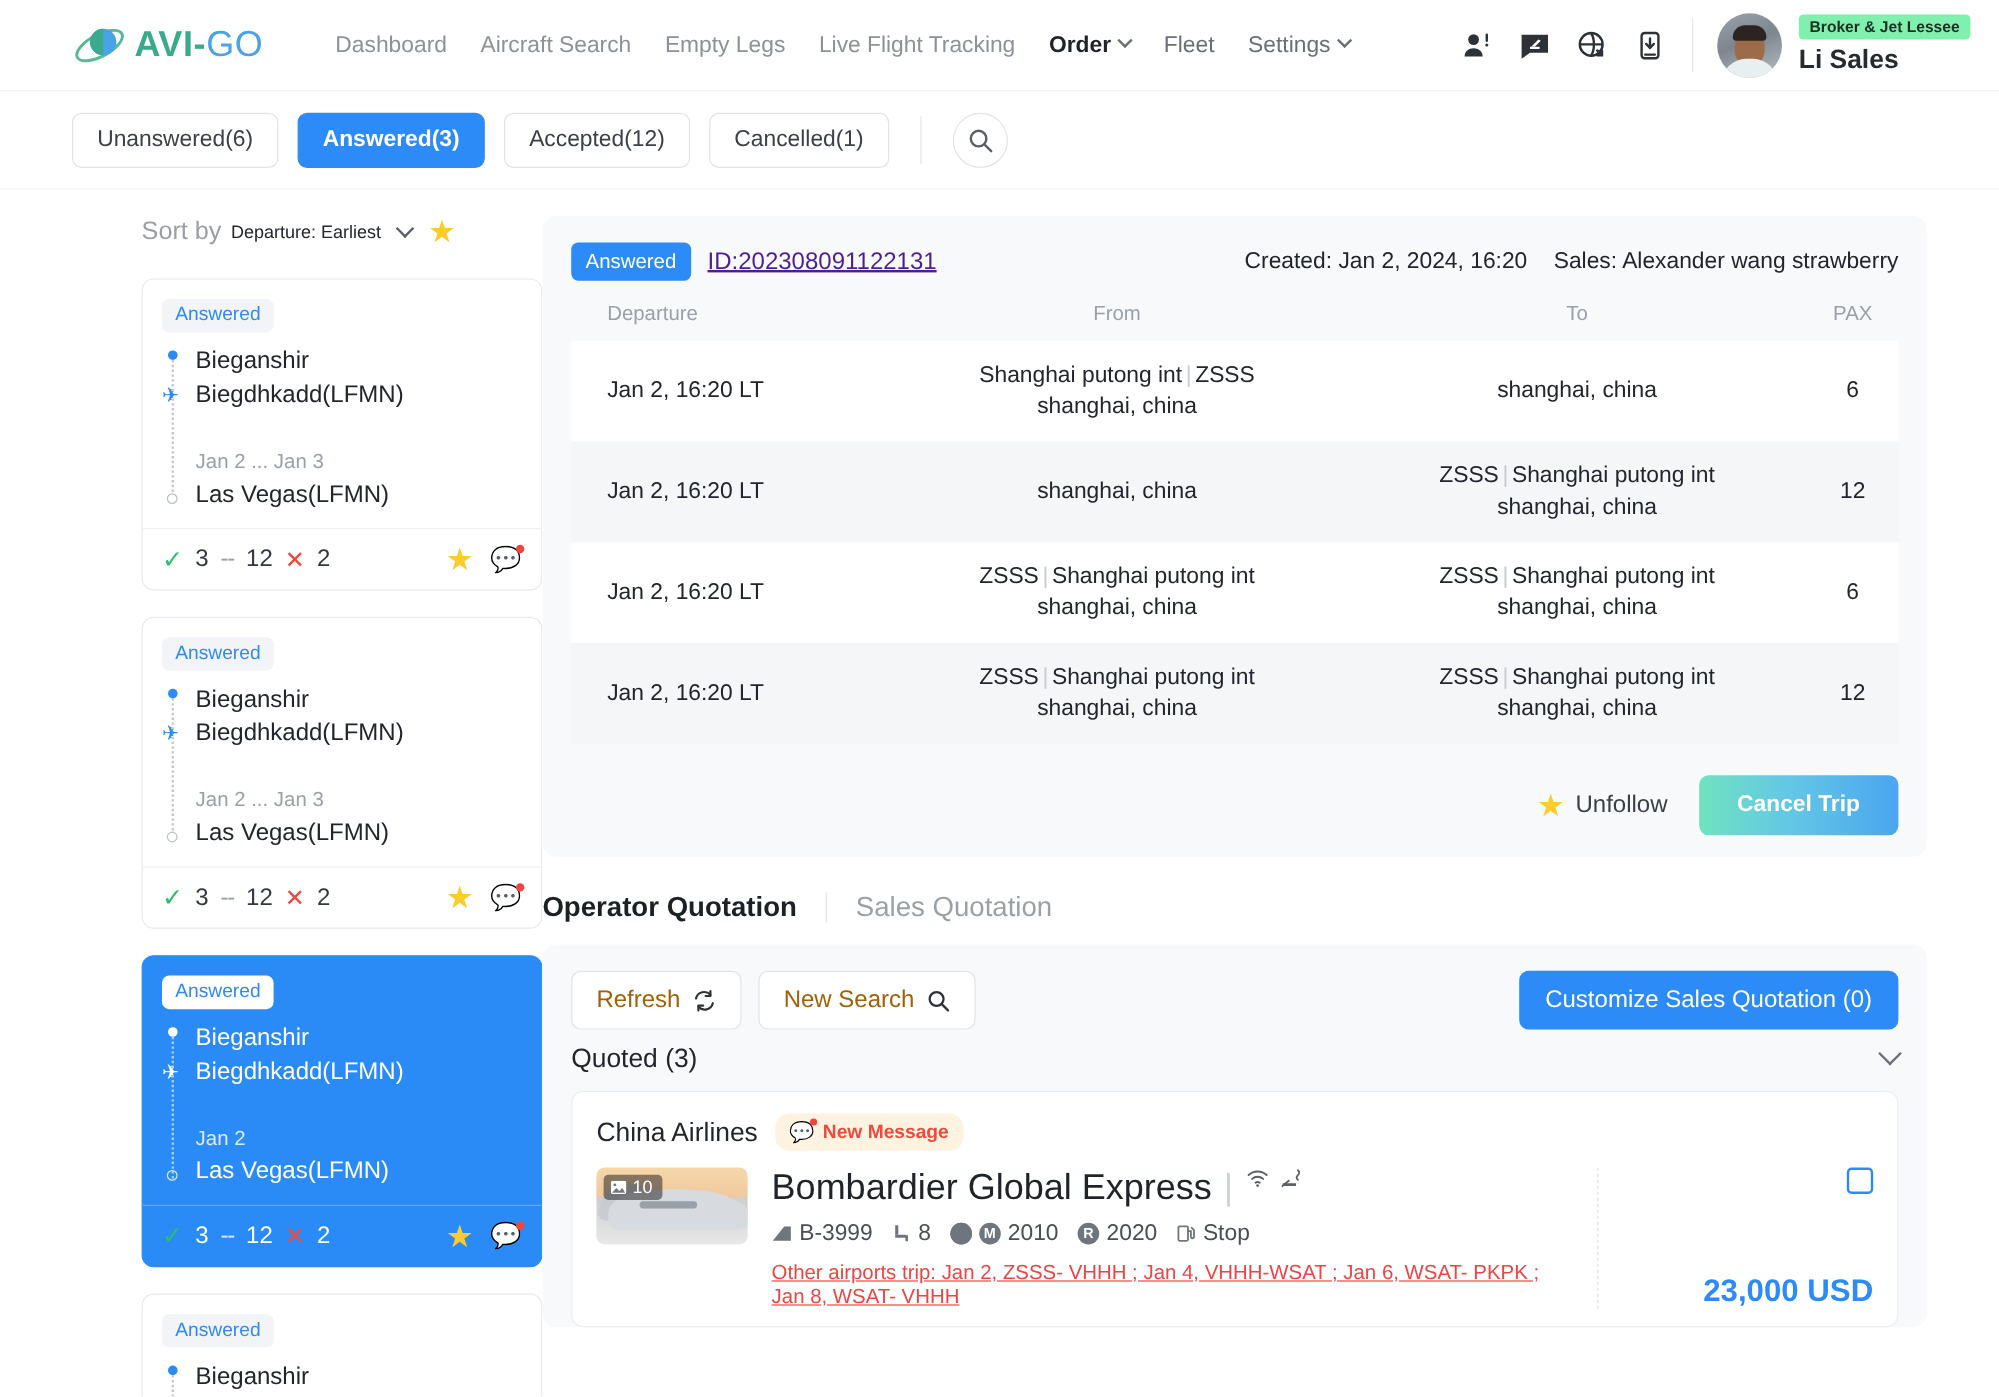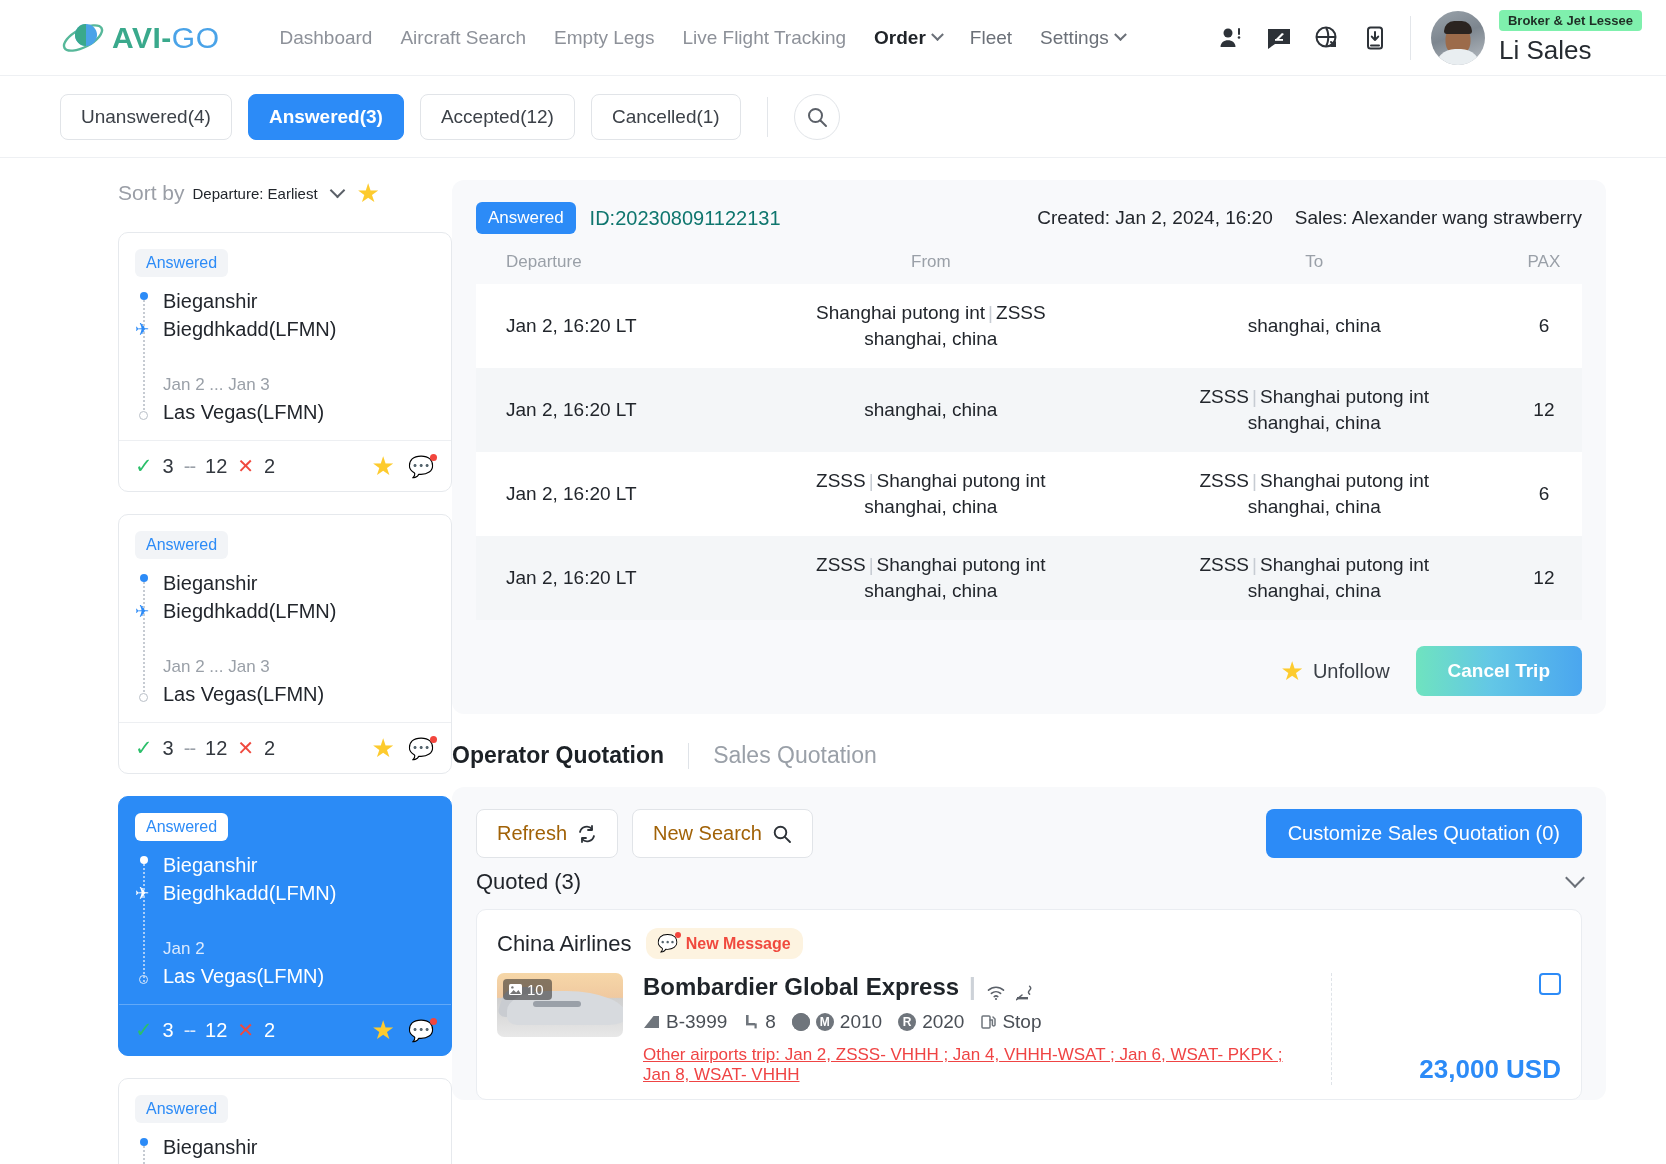--- a/index.html
+++ b/index.html
@@ -83,21 +83,21 @@
     width: 46px; height: 20px; border-radius: 22px 22px 0 0;
     background: #e9eef1;
   }
   .user-block { margin-left: 14px; display:flex; flex-direction: column; gap: 4px; }
   .badge-role {
     background: #7ff0ad; color: #1f2e25;
     font-size: 13px; font-weight: bold;
     padding: 3px 9px; border-radius: 4px;
     align-self: flex-start;
   }
-  .user-name { font-size: 26px; color: #262b31; }
+  .user-name { font-size: 22px; color: #262b31; font-weight: bold; }
 
   
   .filterbar {
     height: 82px;
     display: flex; align-items: center;
     padding: 0 60px;
     background: #fff;
     border-bottom: 1px solid #eef0f3;
     gap: 16px;
   }
@@ -224,21 +224,21 @@
   }
   .panel-head {
     display: flex; align-items: center; gap: 14px;
     margin-bottom: 12px;
   }
   .pill-ans {
     background: #2c8bf7; color: #fff;
     font-size: 17px; padding: 6px 12px; border-radius: 6px;
     font-weight: normal;
   }
-  .pid { font-size: 20px; color: #0f766e; }
+  .pid { font-size: 20px; color: #4c1d95; text-decoration: underline; }
   .meta { margin-left: auto; font-size: 19px; color: #22262c; display:flex; gap: 22px;}
 
   table.legs { width: 100%; border-collapse: collapse; }
   table.legs th {
     font-size: 17px; color: #9aa0a8; font-weight: normal;
     padding: 6px 8px 12px 8px; text-align: center;
   }
   table.legs th.first { text-align: left; padding-left: 30px;}
   table.legs td {
     font-size: 19px; color: #22262c;
@@ -339,21 +339,21 @@
     background: #c9ccd1; border-radius: 40% 10% 0 30%;
     transform: skewX(-18deg);
   }
   .thumb .count {
     position:absolute; left: 6px; top: 6px;
     background: rgba(40,40,40,.55); color: #fff;
     font-size: 15px; padding: 2px 8px 2px 6px; border-radius: 4px;
     display: flex; align-items: center; gap: 5px;
   }
   .qinfo { flex: 1; min-width: 0; }
-  .ac-name { font-size: 24px; color: #1f2429; display:flex; align-items:flex-end; gap: 10px; font-weight: bold;}
+  .ac-name { font-size: 30px; color: #1f2429; display:flex; align-items:flex-start; gap: 10px;}
   .ac-sep { color: #cdd2d8; }
   .ac-specs {
     display: flex; align-items: center; gap: 16px;
     margin-top: 10px; font-size: 19px; color: #4a4f56;
   }
   .spec { display:flex; align-items:center; gap: 6px; }
   .cirbadge {
     width: 18px; height: 18px; border-radius: 50%;
     background: #6f757c; color: #fff; font-size: 12px; font-weight:bold;
     display: inline-flex; align-items:center; justify-content:center;
@@ -440,21 +440,21 @@
           <div class="shirt"></div>
       </div>
       <div class="user-block">
         <span class="badge-role">Broker &amp; Jet Lessee</span>
         <span class="user-name">Li Sales</span>
       </div>
     </div>
   </div>
 
   <div class="filterbar">
-    <div class="chip">Unanswered(4)</div>
+    <div class="chip">Unanswered(6)</div>
     <div class="chip active">Answered(3)</div>
     <div class="chip">Accepted(12)</div>
     <div class="chip">Cancelled(1)</div>
     <div class="sep"></div>
     <div class="search-btn">
       <svg width="22" height="22" viewBox="0 0 22 22" fill="none" stroke="#5b6068" stroke-width="2">
         <circle cx="9.5" cy="9.5" r="6.5"></circle>
           <path d="M14.5 14.5L20 20" stroke-linecap="round"></path>
       </svg>
     </div>

